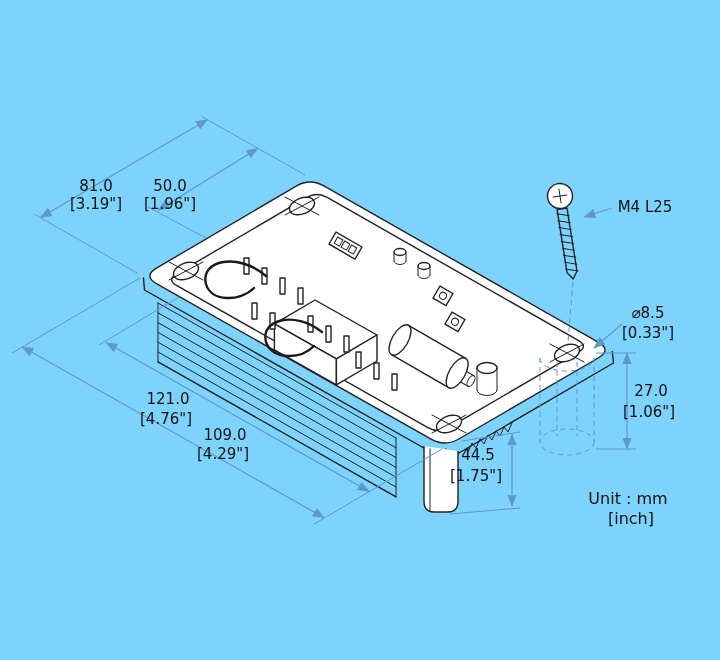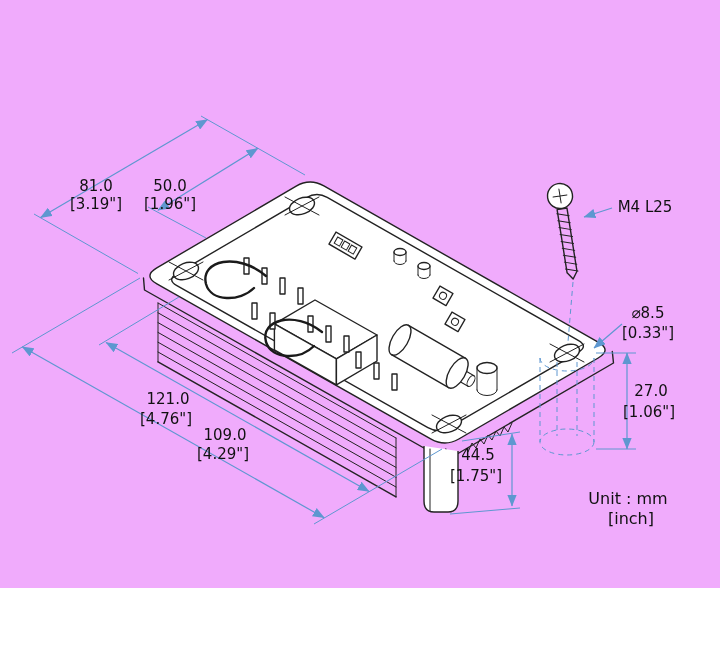--- a/index.html
+++ b/index.html
@@ -1,16 +1,16 @@
 <!DOCTYPE html>
 <html><head>
 <meta charset="utf-8">
 <style>
   html,body{margin:0;padding:0;background:#fff;}
-  .canvas{position:relative;width:720px;height:588px;background:#f0abfc;overflow:hidden;
+  .canvas{position:relative;width:720px;height:660px;background:#7dd3fc;overflow:hidden;
           font-family:"DejaVu Sans",sans-serif;}
   svg{position:absolute;left:0;top:0;}
   .k   {stroke:#222;fill:none;stroke-width:1.4;stroke-linejoin:round;stroke-linecap:round;}
   .kf  {stroke:#222;fill:#fff;stroke-width:1.4;stroke-linejoin:round;}
   .kt  {stroke:#222;fill:none;stroke-width:1;stroke-linecap:round;}
   .wire{stroke:#1a1a1a;fill:none;stroke-width:2.4;stroke-linecap:round;}
   .dim {stroke:#5e97d0;fill:none;stroke-width:1.2;}
   .ext {stroke:#5e97d0;fill:none;stroke-width:1;}
   .dsh {stroke-dasharray:5 4;}
   text {font-size:15px;fill:#111;font-family:"DejaVu Sans",sans-serif;}

